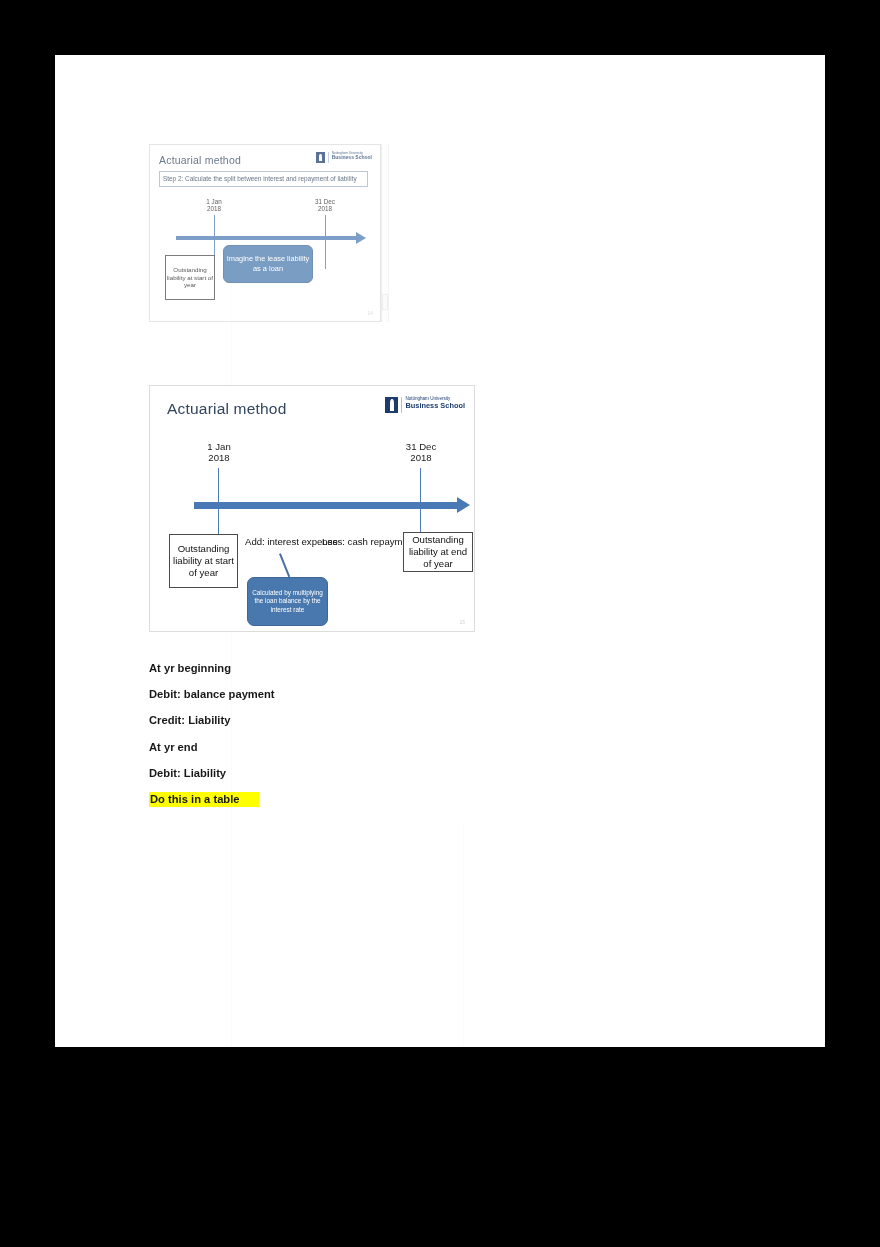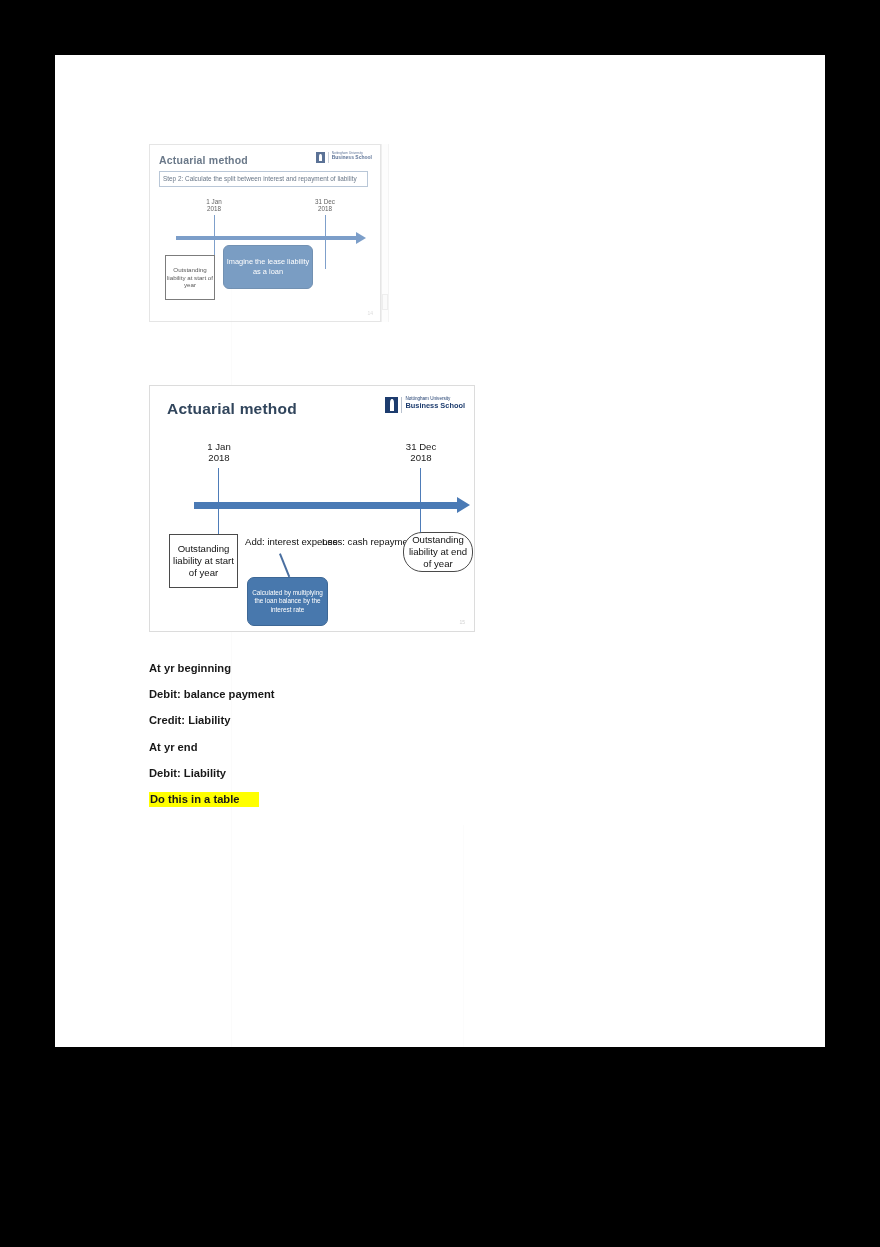--- a/index.html
+++ b/index.html
@@ -88,21 +88,21 @@
     left: 94px;
     top: 330px;
     width: 326px;
     height: 247px;
   }
 
   
   .slide-title {
     position: absolute;
     color: #31455c;
-    font-weight: 700;
+    font-weight: 400;
     letter-spacing: .2px;
     white-space: nowrap;
   }
   .s1 .slide-title { left: 9px; top: 9px; font-size: 10.5px; }
   .s2 .slide-title { left: 17px; top: 14px; font-size: 15.5px; }
 
   
   .logo {
     position: absolute;
     display: flex;
@@ -302,21 +302,21 @@
     </div>
 
     <div class="tick" style="left:64px; top:70px; height:50px;"></div>
     <div class="tick" style="left:175px; top:70px; height:54px;"></div>
 
     <div class="arrow-shaft" style="left:26px; top:91px; width:180px; height:4px;"></div>
     <div class="arrow-head" style="left:206px; top:87px; border-width:6px 0 6px 10px;"></div>
 
     <div class="box" style="left:15px; top:110px; width:50px; height:45px;">Outstanding liability at start of year</div>
 
-    <div class="callout" style="left:73px; top:100px; width:90px; height:44px;">Imagine the lease liability as a loan</div>
+    <div class="callout" style="left:73px; top:100px; width:90px; height:38px;">Imagine the lease liability as a loan</div>
 
     <div class="slide-pageno">14</div>
   </div>
 
   <div class="slide1-edge">
     <div class="slide1-edge-thumb"></div>
   </div>
 
   <div class="slide slide-2 s2">
 
@@ -344,21 +344,21 @@
     <div class="tick" style="left:270px; top:82px; height:72px;"></div>
 
     <div class="arrow-shaft" style="left:44px; top:116px; width:264px; height:7px;"></div>
     <div class="arrow-head" style="left:307px; top:111px; border-width:8px 0 8px 13px;"></div>
 
     <div class="box" style="left:19px; top:148px; width:69px; height:54px;">Outstanding liability at start of year</div>
 
     <div class="plain-label" style="left:95px; top:150px; width:74px;">Add: interest expense</div>
     <div class="plain-label" style="left:172px; top:150px; width:74px;">Less: cash repayment</div>
 
-    <div class="box" style="left:253px; top:146px; width:70px; height:40px;border-radius:19px;">Outstanding liability at end of year</div>
+    <div class="box" style="left:253px; top:146px; width:70px; height:40px;">Outstanding liability at end of year</div>
 
     <div class="leader" style="left:129px; top:168px; width:1.5px; height:25px; transform: rotate(-22deg);"></div>
 
     <div class="callout" style="left:97px; top:191px; width:81px; height:49px;">Calculated by multiplying the loan balance by the interest rate</div>
 
     <div class="slide-pageno">15</div>
   </div>
 
   <div class="bodytext">
     <div class="bodyline"><span>At yr beginning</span></div>

